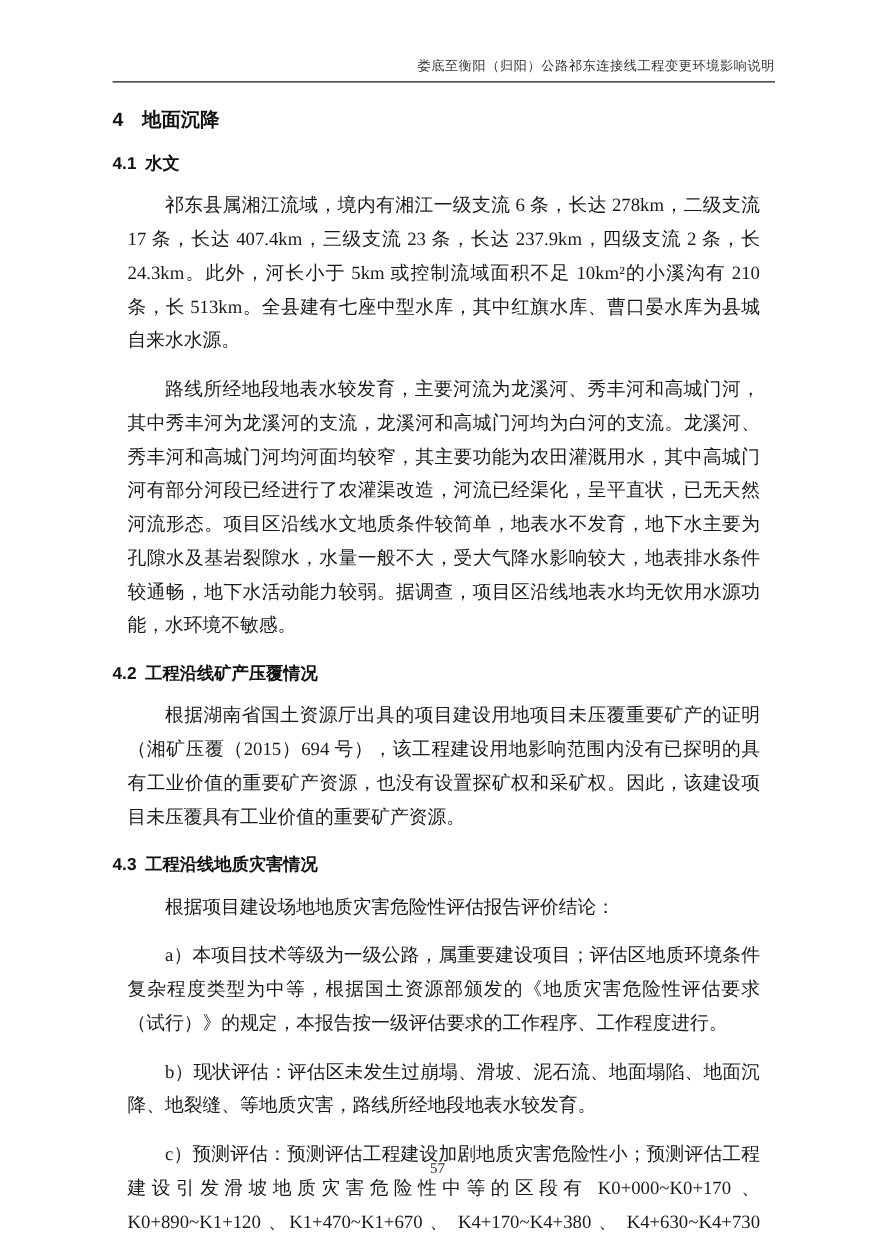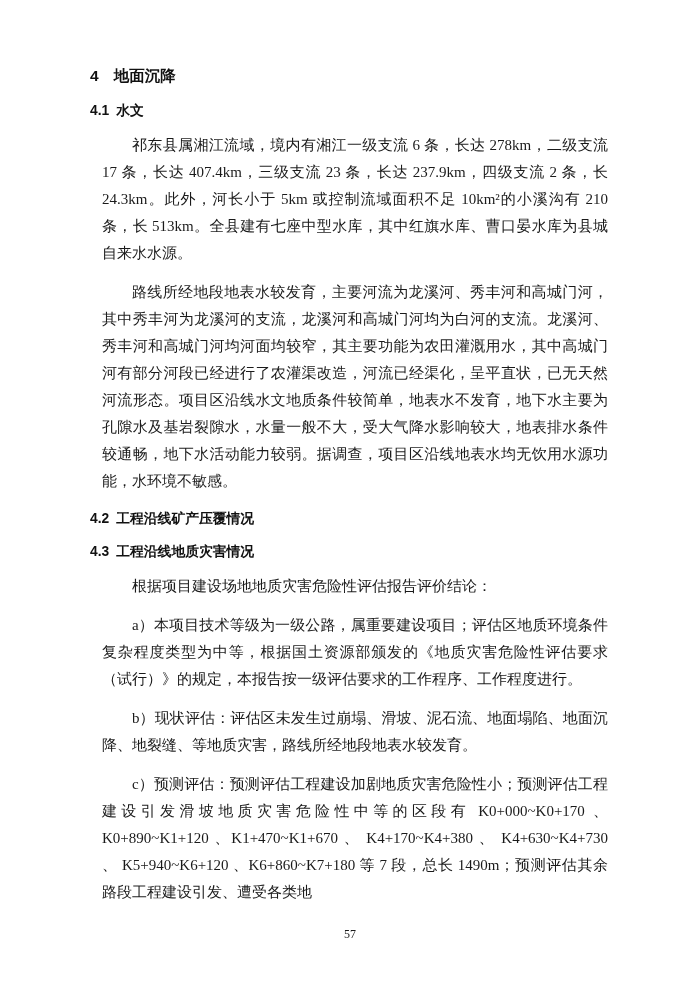--- a/index.html
+++ b/index.html
@@ -62,37 +62,41 @@
     text-align: center;
     font-size: 12px;
     color: #1a1a1a;
   }
 </style>
 </head>
 <body>
 
 <div class="page">
 
+  <div class="header">
+    <div class="header-title">娄底至衡阳（归阳）公路祁东连接线工程变更环境影响说明</div>
+  </div>
 
   <h1 class="chapter-heading">
     <span class="num">4</span><span>地面沉降</span>
   </h1>
 
   <h2 class="section-heading">
     <span class="num">4.1</span><span>水文</span>
   </h2>
 
   <p class="body">祁东县属湘江流域，境内有湘江一级支流 6 条，长达 278km，二级支流 17 条，长达 407.4km，三级支流 23 条，长达 237.9km，四级支流 2 条，长 24.3km。此外，河长小于 5km 或控制流域面积不足 10km²的小溪沟有 210 条，长 513km。全县建有七座中型水库，其中红旗水库、曹口晏水库为县城自来水水源。</p>
 
   <p class="body underlined">路线所经地段地表水较发育，主要河流为龙溪河、秀丰河和高城门河，其中秀丰河为龙溪河的支流，龙溪河和高城门河均为白河的支流。龙溪河、秀丰河和高城门河均河面均较窄，其主要功能为农田灌溉用水，其中高城门河有部分河段已经进行了农灌渠改造，河流已经渠化，呈平直状，已无天然河流形态。项目区沿线水文地质条件较简单，地表水不发育，地下水主要为孔隙水及基岩裂隙水，水量一般不大，受大气降水影响较大，地表排水条件较通畅，地下水活动能力较弱。据调查，项目区沿线地表水均无饮用水源功能，水环境不敏感。</p>
 
   <h2 class="section-heading">
     <span class="num">4.2</span><span>工程沿线矿产压覆情况</span>
   </h2>
 
+  <p class="body">根据湖南省国土资源厅出具的项目建设用地项目未压覆重要矿产的证明（湘矿压覆（2015）694 号），该工程建设用地影响范围内没有已探明的具有工业价值的重要矿产资源，也没有设置探矿权和采矿权。因此，该建设项目未压覆具有工业价值的重要矿产资源。</p>
 
   <h2 class="section-heading">
     <span class="num">4.3</span><span>工程沿线地质灾害情况</span>
   </h2>
 
   <p class="body">根据项目建设场地地质灾害危险性评估报告评价结论：</p>
 
   <p class="body">a）本项目技术等级为一级公路，属重要建设项目；评估区地质环境条件复杂程度类型为中等，根据国土资源部颁发的《地质灾害危险性评估要求（试行）》的规定，本报告按一级评估要求的工作程序、工作程度进行。</p>
 
   <p class="body">b）现状评估：评估区未发生过崩塌、滑坡、泥石流、地面塌陷、地面沉降、地裂缝、等地质灾害，路线所经地段地表水较发育。</p>

